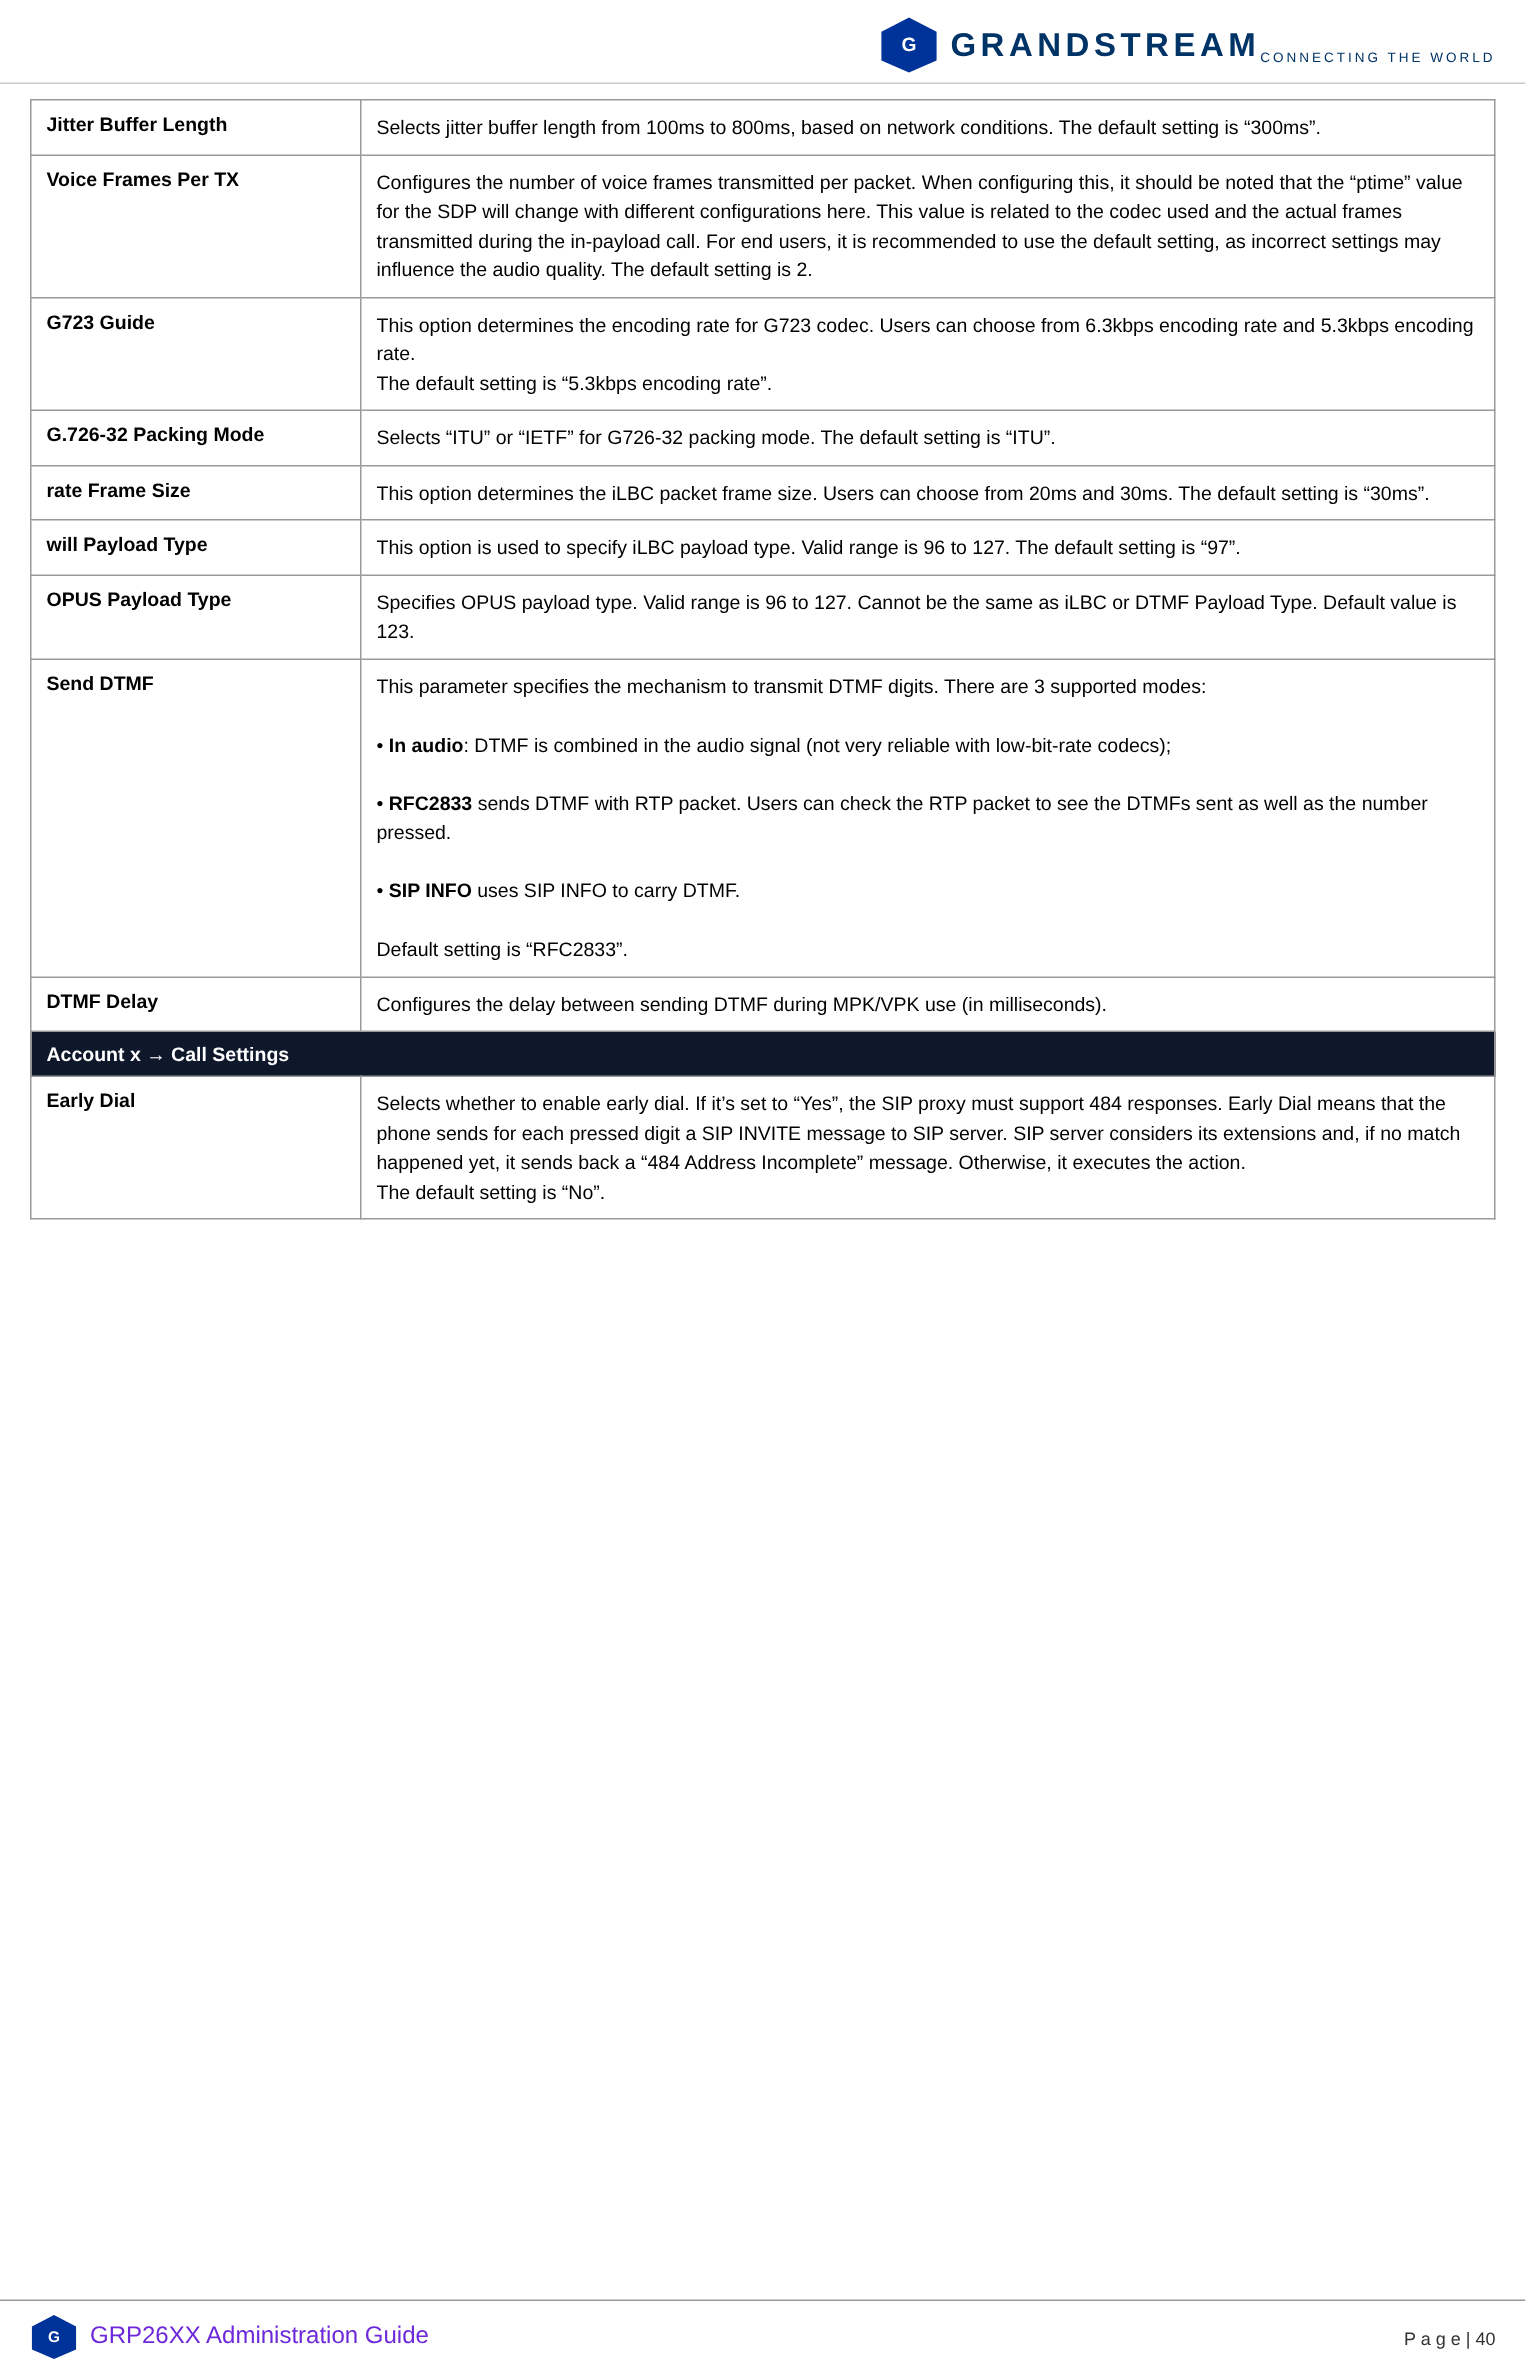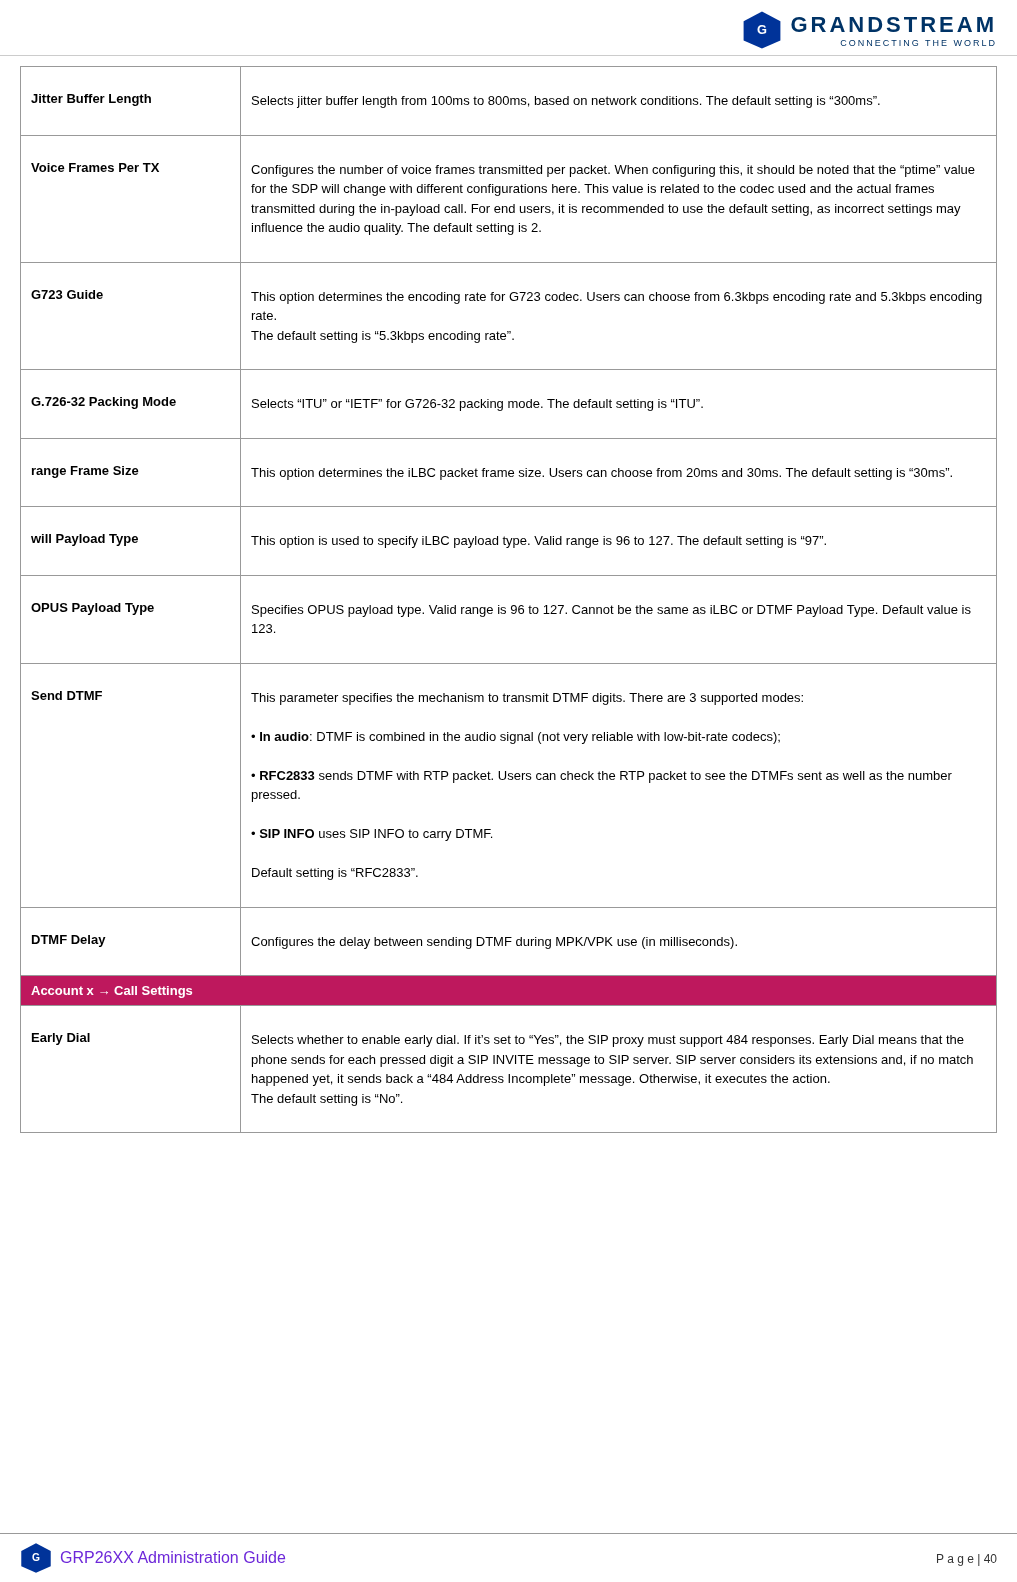--- a/index.html
+++ b/index.html
@@ -17,21 +17,21 @@
       flex-direction: column;
     }
     .header {
       display: flex;
       justify-content: flex-end;
       padding: 10px 20px 5px 20px;
       border-bottom: 1px solid #ccc;
     }
     .logo-area {
       display: flex;
-      flex-direction: column;
+      flex-direction: row;
       align-items: flex-end;
     }
     .logo-text-main {
       font-size: 22px;
       font-weight: bold;
       letter-spacing: 3px;
       color: #003366;
     }
     .logo-text-sub {
       font-size: 9px;
@@ -50,35 +50,35 @@
     .content-area {
       flex: 1;
       padding: 10px 20px;
     }
     table {
       width: 100%;
       border-collapse: collapse;
     }
     td {
       border: 1px solid #999;
-      padding: 24px 10px;
+      padding: 8px 10px;
       vertical-align: top;
     }
     .col-label {
       width: 220px;
       font-weight: bold;
       font-size: 13px;
       background: #fff;
     }
     .col-desc {
       font-size: 13px;
       line-height: 1.5;
     }
     .section-header td {
-      background: #be185d;
+      background: #0f172a;
       color: #fff;
       font-weight: bold;
       font-size: 13px;
       padding: 7px 10px;
     }
     .footer {
       border-top: 1px solid #999;
       padding: 8px 20px;
       display: flex;
       justify-content: space-between;
@@ -140,21 +140,21 @@
           <td class="col-label">G723 Guide</td>
           <td class="col-desc">This option determines the encoding rate for G723 codec. Users can choose from 6.3kbps encoding rate and 5.3kbps encoding rate.<br>The default setting is “5.3kbps encoding rate”.</td>
         </tr>
 
         <tr>
           <td class="col-label">G.726-32 Packing Mode</td>
           <td class="col-desc">Selects “ITU” or “IETF” for G726-32  packing  mode.  The  default  setting  is “ITU”.</td>
         </tr>
 
         <tr>
-          <td class="col-label">range Frame Size</td>
+          <td class="col-label">rate Frame Size</td>
           <td class="col-desc">This option determines the iLBC packet frame size. Users can choose from 20ms and 30ms. The default setting is “30ms”.</td>
         </tr>
 
         <tr>
           <td class="col-label">will Payload Type</td>
           <td class="col-desc">This option is used to specify iLBC payload type. Valid range is 96 to 127. The default setting is “97”.</td>
         </tr>
 
         <tr>
           <td class="col-label">OPUS Payload Type</td>

